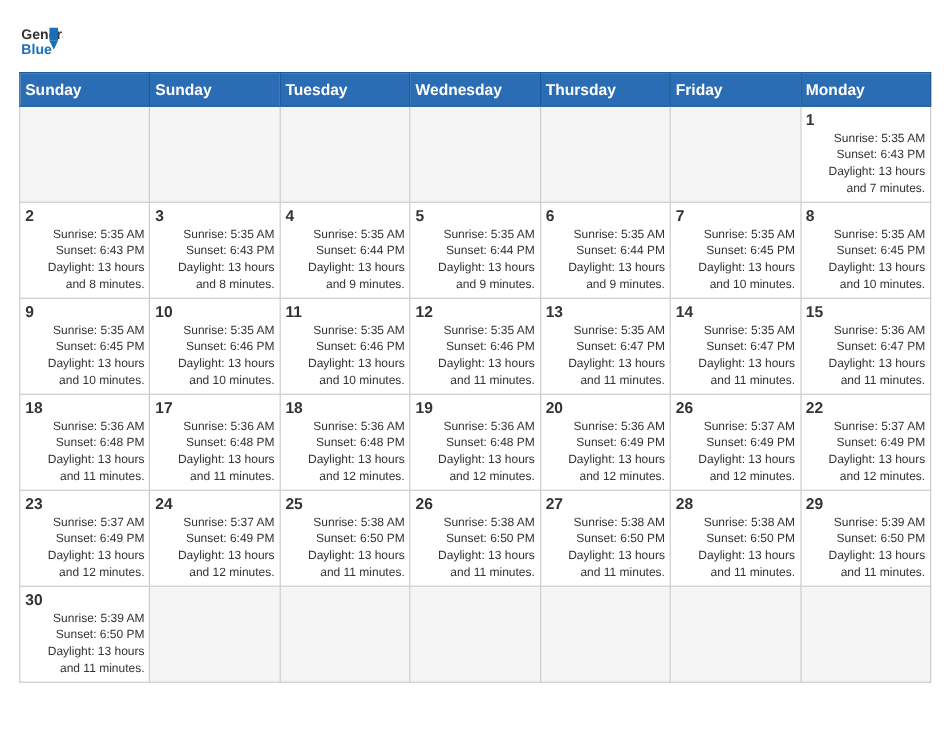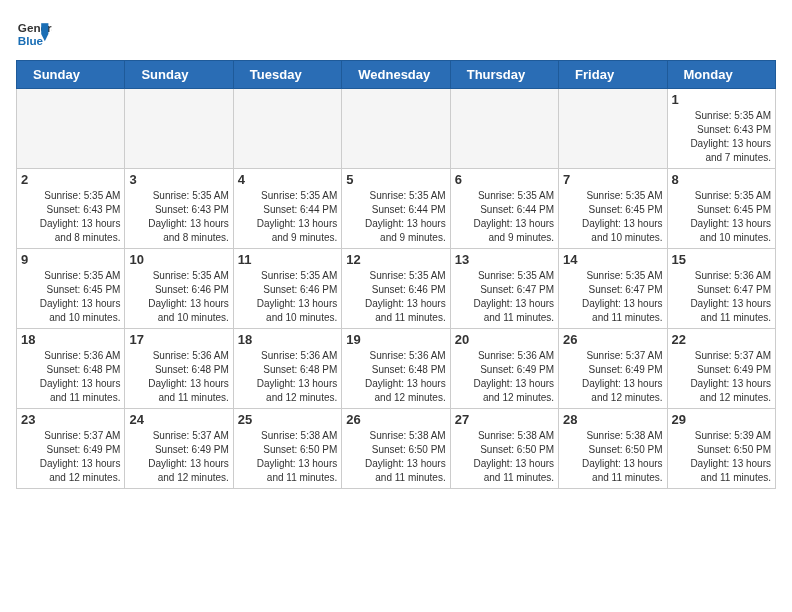--- a/index.html
+++ b/index.html
@@ -40,21 +40,21 @@
     .calendar {
       width: 100%;
       border-collapse: collapse;
       border: 1px solid #ccc;
     }
     .calendar th {
       background-color: #2a6db5;
       color: #fff;
       font-size: 13px;
       font-weight: bold;
-      padding: 6px 16px;
+      padding: 6px 4px;
       text-align: left;
       border: 1px solid #1e5a99;
     }
     .calendar td {
       vertical-align: top;
       border: 1px solid #ccc;
       padding: 3px 4px;
       font-size: 10px;
       color: #333;
       width: calc(100% / 7);
@@ -292,14 +292,28 @@
 Sunset: 6:50 PM
 Daylight: 13 hours and 11 minutes.</div>
         </td>
         <td>
           <span class="day-number">29</span>
           <div class="day-info" style="white-space: pre-line;">Sunrise: 5:39 AM
 Sunset: 6:50 PM
 Daylight: 13 hours and 11 minutes.</div>
         </td>
       </tr>
+      <tr>
+        <td>
+          <span class="day-number">30</span>
+          <div class="day-info" style="white-space: pre-line;">Sunrise: 5:39 AM
+Sunset: 6:50 PM
+Daylight: 13 hours and 11 minutes.</div>
+        </td>
+        <td class="empty"></td>
+        <td class="empty"></td>
+        <td class="empty"></td>
+        <td class="empty"></td>
+        <td class="empty"></td>
+        <td class="empty"></td>
+      </tr>
     </tbody>
 </table>
 
 </body></html>

